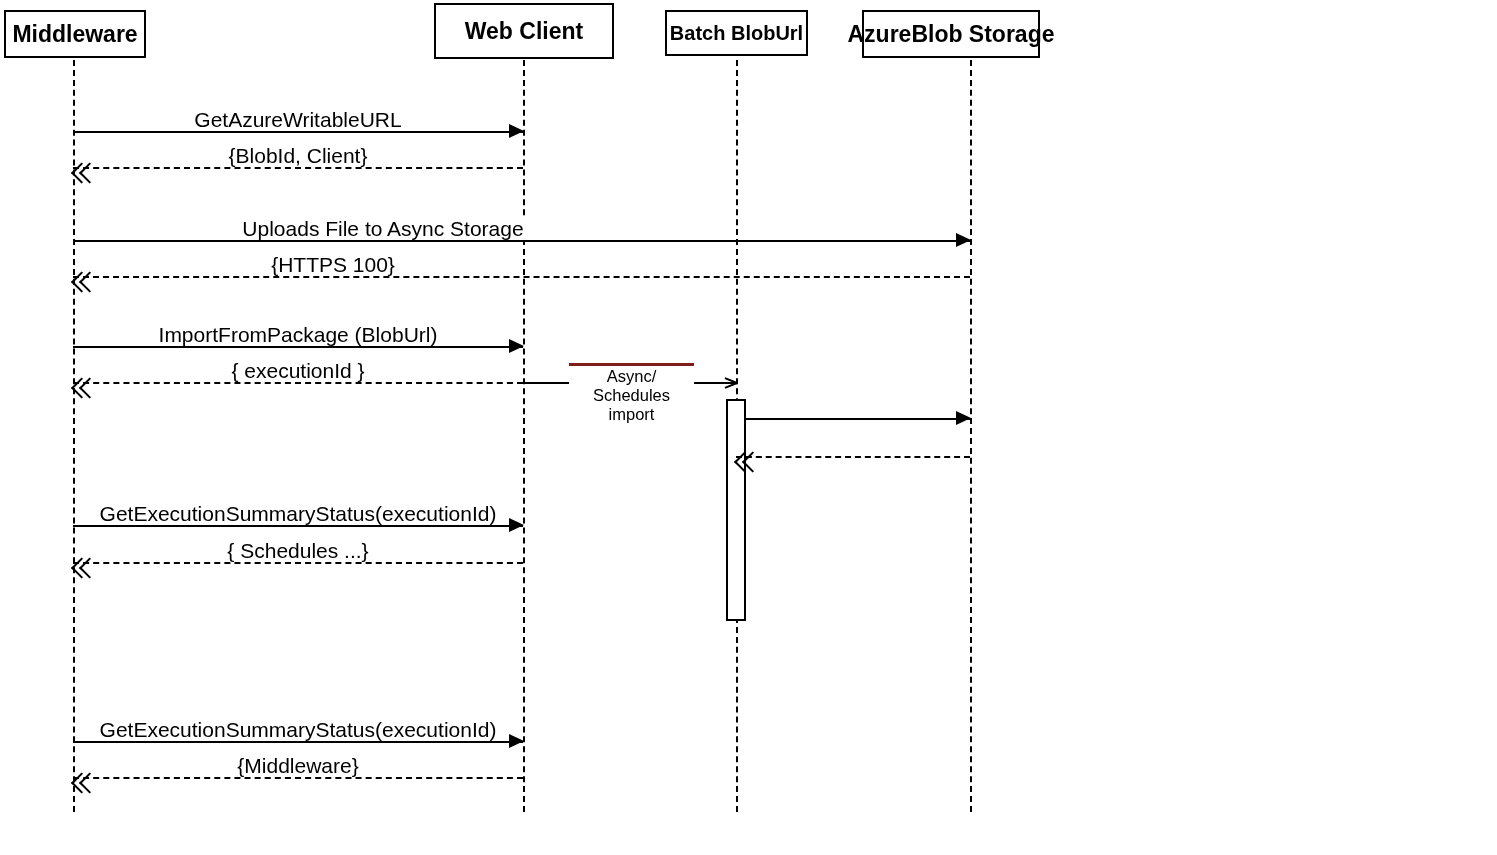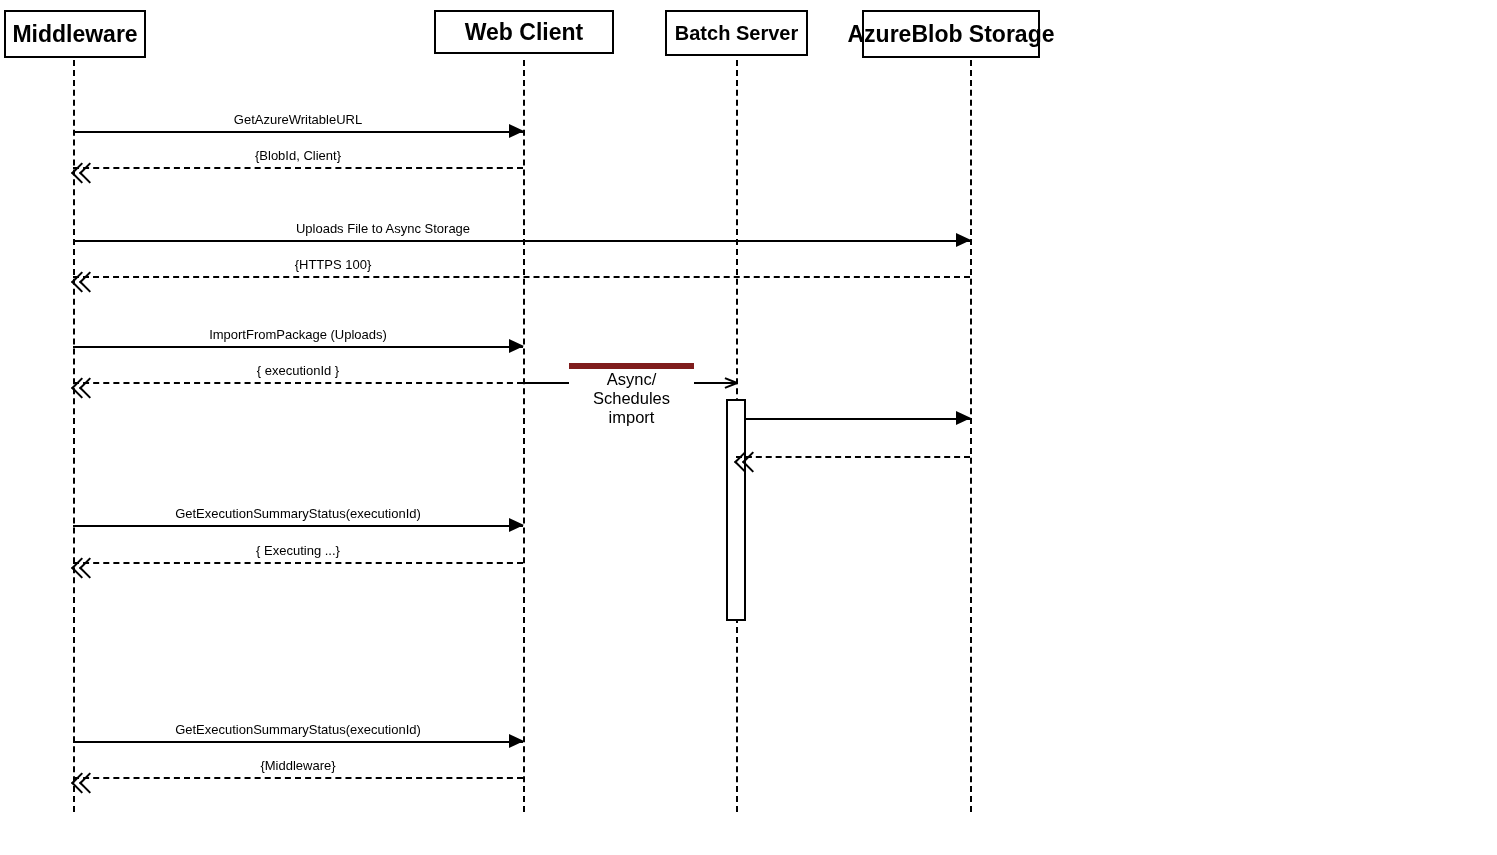--- a/index.html
+++ b/index.html
@@ -56,21 +56,21 @@
   }
   .msg.dashed .line {
     border-top: 2px dashed #000000;
   }
   .msg .label {
     position: absolute;
     left: 0;
     width: 100%;
     top: -20px;
     text-align: center;
-    font-size: 13px;
+    font-size: 21px;
     color: #000000;
     line-height: 18px;
   }
   .msg .label span {
     background: #ffffff;
     padding: 0 3px;
   }
   
   .head-solid-r {
     position: absolute;
@@ -129,43 +129,43 @@
   .head-open-r::after {
     transform: rotate(22deg);
   }
   .note {
     position: absolute;
     font-size: 16.5px;
     line-height: 19px;
     text-align: center;
     color: #000000;
     background: #ffffff;
-    border-top: 6px solid #7f1d1d;
+    border-top: 3px solid #7f1d1d;
     padding: 1px 4px;
     box-sizing: border-box;
   }
 </style>
 </head>
 <body>
 
 <div id="canvas">
 
   <div class="lifeline" style="left:73px; top:60px; height:752px;"></div>
   <div class="lifeline" style="left:523px; top:60px; height:752px;"></div>
   <div class="lifeline" style="left:736px; top:60px; height:752px;"></div>
   <div class="lifeline" style="left:970px; top:60px; height:752px;"></div>
 
   <div class="participant" style="left:4px; top:10px; width:142px; height:48px;">
     <span>Middleware</span>
   </div>
-  <div class="participant" style="left:434px; top:10px; width:180px; height:44px;">
+  <div class="participant" style="left:434px; top:3px; width:180px; height:56px;">
     <span>Web Client</span>
   </div>
   <div class="participant" style="left:665px; top:10px; width:143px; height:46px; font-size:20px;">
-    <span>Batch Server</span>
+    <span>Batch BlobUrl</span>
   </div>
   <div class="participant" style="left:862px; top:10px; width:178px; height:48px;">
     <span>AzureBlob Storage</span>
   </div>
 
   <div class="activation" style="left:726px; top:399px; width:20px; height:222px;"></div>
 
   <div class="msg" style="left:73px; top:131px; width:450px;">
     <div class="line"></div>
     <div class="head-solid-r"></div>
@@ -195,21 +195,21 @@
     <div class="head-open-l"></div>
     <div class="label" style="width:520px; left:0;">
       <span>{HTTPS 100}</span>
     </div>
   </div>
 
   <div class="msg" style="left:73px; top:346px; width:450px;">
     <div class="line"></div>
     <div class="head-solid-r"></div>
     <div class="label">
-      <span>ImportFromPackage (Uploads)</span>
+      <span>ImportFromPackage (BlobUrl)</span>
     </div>
   </div>
 
   <div class="msg dashed" style="left:73px; top:382px; width:450px;">
     <div class="line"></div>
     <div class="head-open-l"></div>
     <div class="label">
       <span>{ executionId }</span>
     </div>
   </div>
@@ -239,21 +239,21 @@
     <div class="head-solid-r"></div>
     <div class="label">
       <span>GetExecutionSummaryStatus(executionId)</span>
     </div>
   </div>
 
   <div class="msg dashed" style="left:73px; top:562px; width:450px;">
     <div class="line"></div>
     <div class="head-open-l"></div>
     <div class="label">
-      <span>{ Executing ...}</span>
+      <span>{ Schedules ...}</span>
     </div>
   </div>
 
   <div class="msg" style="left:73px; top:741px; width:450px;">
     <div class="line"></div>
     <div class="head-solid-r"></div>
     <div class="label">
       <span>GetExecutionSummaryStatus(executionId)</span>
     </div>
   </div>

